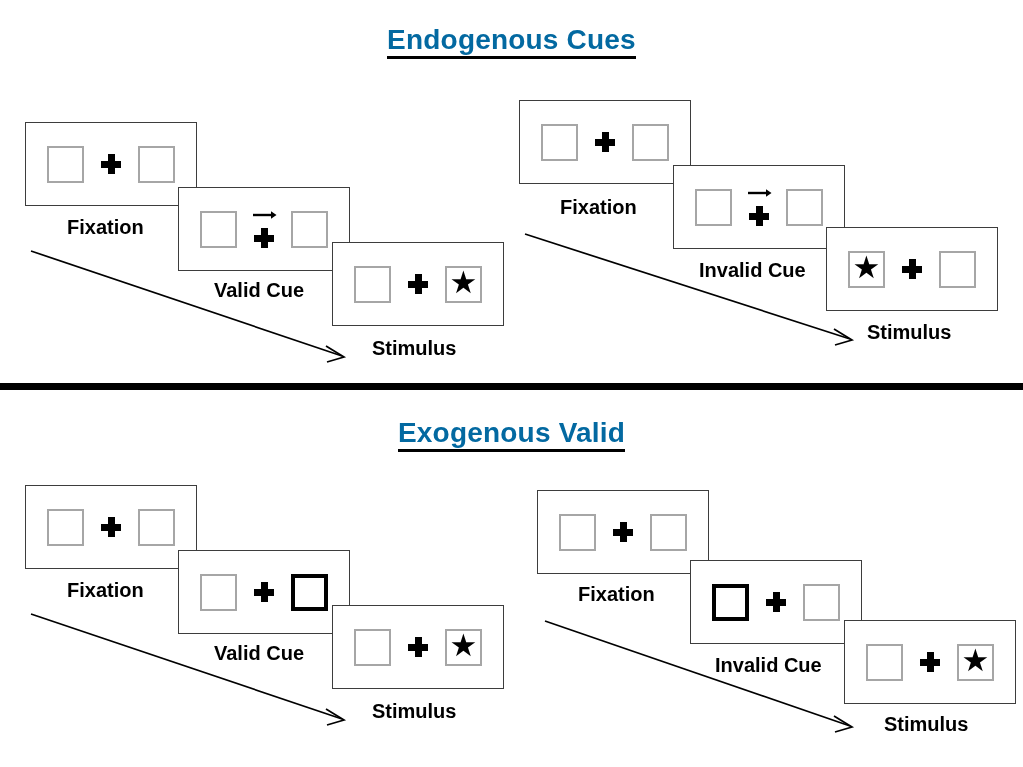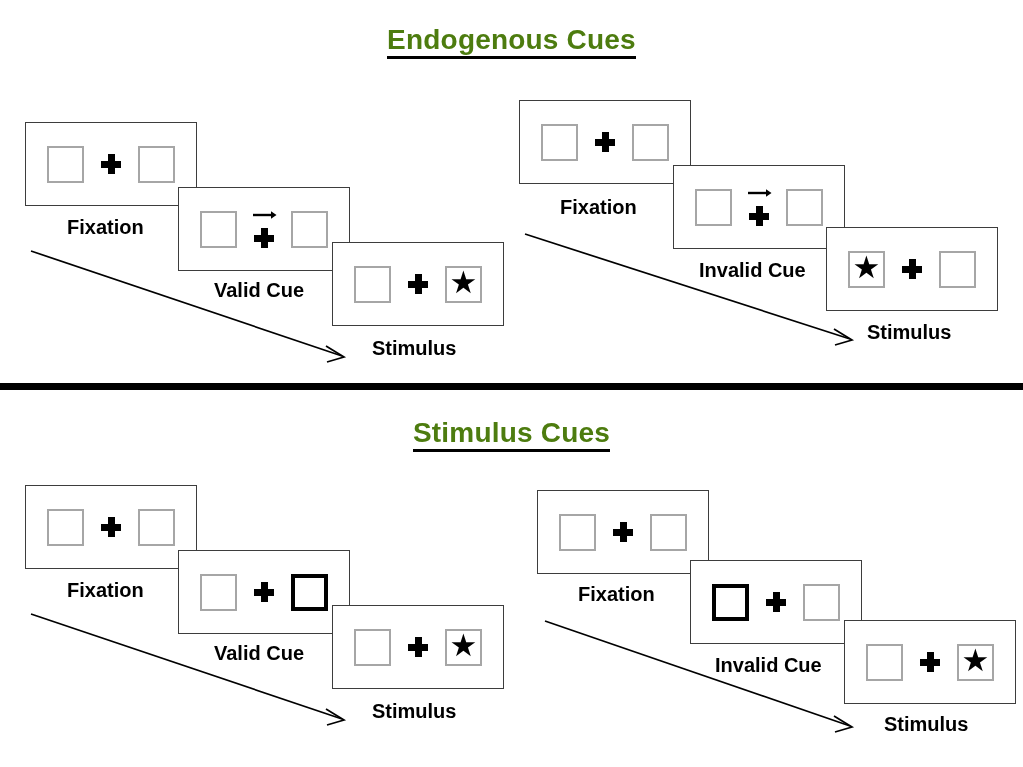--- a/index.html
+++ b/index.html
@@ -17,21 +17,21 @@
   }
 
   
   .section-title {
     position: absolute;
     width: 100%;
     text-align: center;
     font-weight: bold;
     font-size: 28px;
     letter-spacing: 0.2px;
-    color: #4d7c0f;
+    color: #0369a1;
   }
   .section-title span {
     border-bottom: 3px solid #000;
     padding-bottom: 1px;
   }
 
   
   .divider {
     position: absolute;
     left: 0;
@@ -225,21 +225,21 @@
     </div>
     <div class="plus"></div>
     <div class="sbox"></div>
   </div>
 </div>
 <div class="caption" style="left:867px; top:321px;">Stimulus</div>
 
 <div class="divider" style="top:383px;"></div>
 
 <div class="section-title" style="top:417px;">
-  <span>Stimulus Cues</span>
+  <span>Exogenous Valid</span>
 </div>
 
 <svg class="flow-arrow" style="left:26px; top:608px;" width="330" height="125" viewBox="0 0 330 125">
   <line x1="5" y1="6" x2="316" y2="111" stroke="#000" stroke-width="1.7"></line>
   <polyline points="300,101 318,112 301,117" fill="none" stroke="#000" stroke-width="1.7"></polyline>
 </svg>
 
 <div class="panel" style="left:25px; top:485px; width:172px; height:84px;">
   <div class="panel-inner">
     <div class="sbox"></div>

